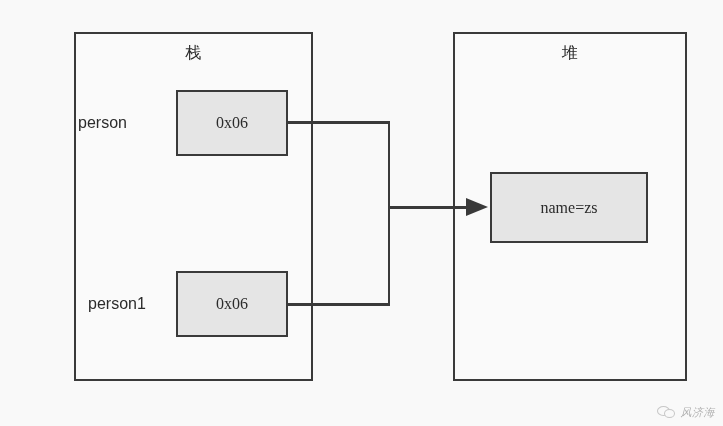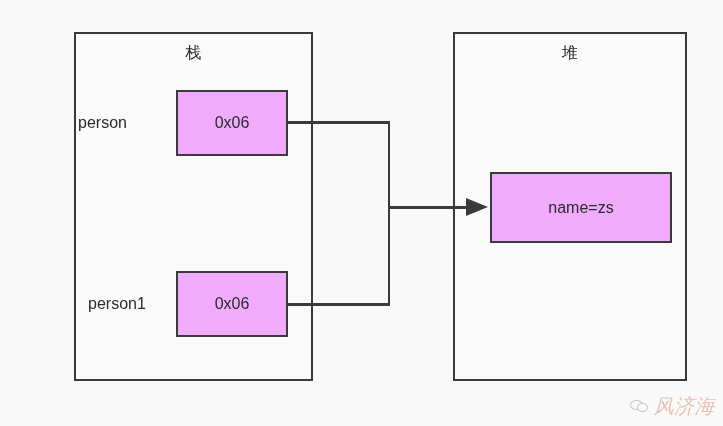--- a/index.html
+++ b/index.html
@@ -64,44 +64,45 @@
     top: 113px;
   }
   #label-person1 {
     left: 88px;
     top: 294px;
   }
   
   .value-box {
     position: absolute;
     border: 2.5px solid #3a3a3a;
-    background: #f0abfc;
+    background: #e5e5e5;
     box-sizing: border-box;
     display: flex;
     align-items: center;
     justify-content: center;
     font-size: 16px;
     color: #2b2b2b;
+    font-family: Liberation Serif, serif;
   }
   #box-person {
     left: 176px;
     top: 90px;
     width: 112px;
     height: 66px;
   }
   #box-person1 {
     left: 176px;
     top: 271px;
     width: 112px;
     height: 66px;
   }
   #box-heap-object {
     left: 490px;
     top: 172px;
-    width: 182px;
+    width: 158px;
     height: 71px;
     font-size: 16px;
   }
   
   .conn {
     position: absolute;
     background: #3a3a3a;
   }
   .conn-h {
     height: 2.5px;
@@ -149,22 +150,22 @@
     position: absolute;
     right: 8px;
     bottom: 6px;
     display: flex;
     align-items: center;
     gap: 5px;
     opacity: 0.30;
     filter: blur(0.25px);
   }
   #watermark .wm-text {
-    font-size: 20px;
-    color: #c2410c;
+    font-size: 11px;
+    color: #000000;
     font-family: "DejaVu Sans", "Liberation Sans", sans-serif;
     font-style: italic;
     letter-spacing: 0.5px;
   }
   .wechat-glyph {
     display: inline-block;
     width: 19px;
     height: 15px;
     position: relative;
   }

